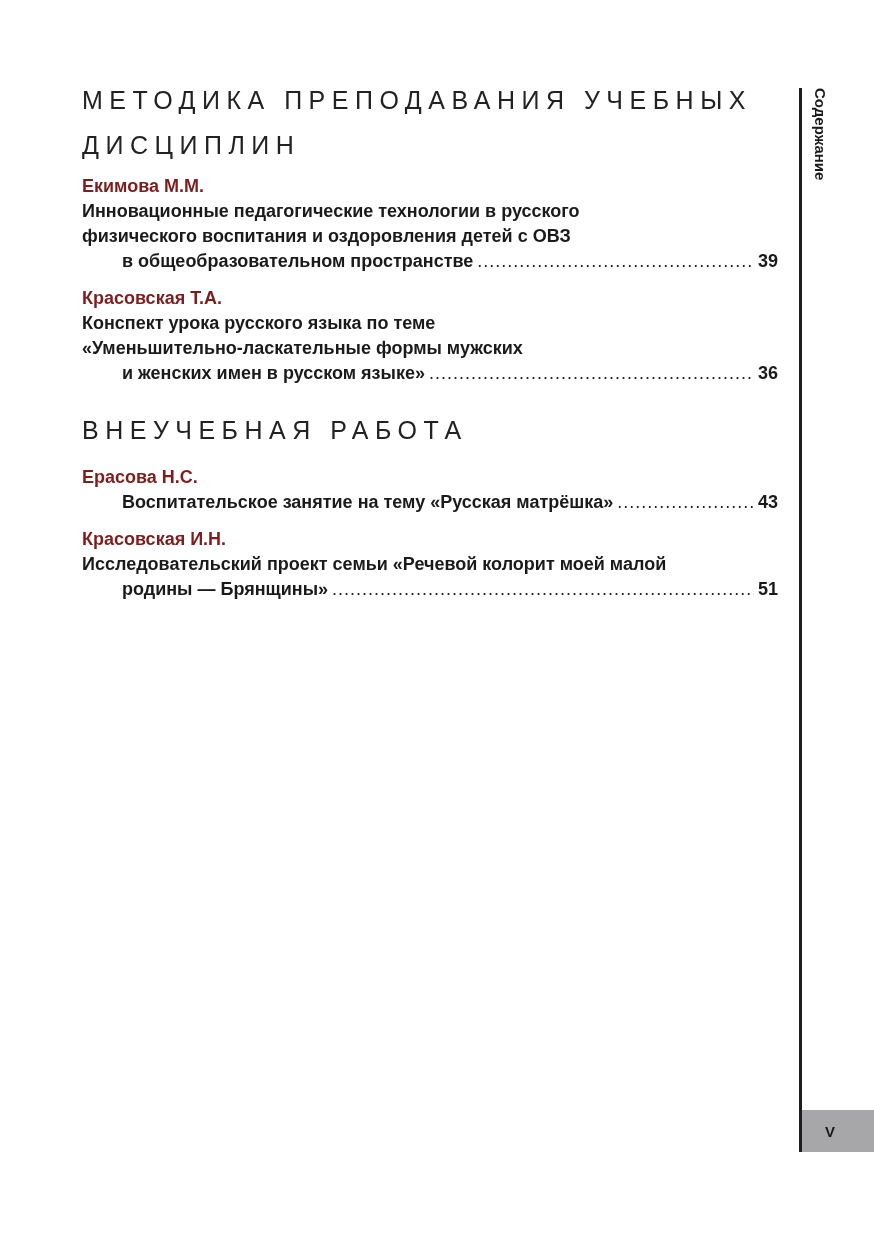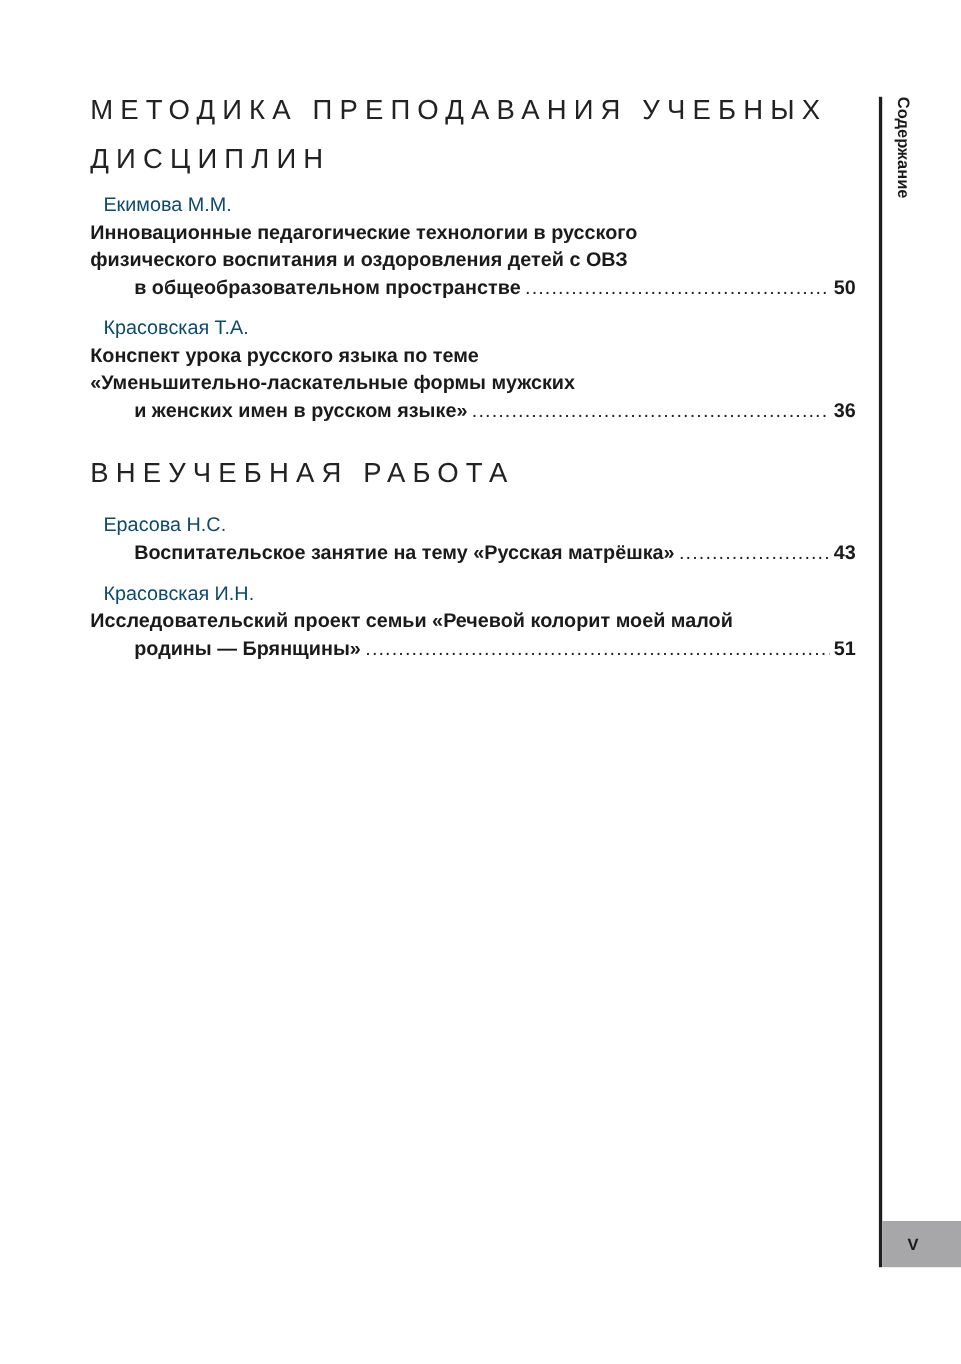--- a/index.html
+++ b/index.html
@@ -6,21 +6,21 @@
     body { width: 874px; height: 1240px; position: relative; overflow: hidden;
            font-family: "Liberation Sans", "DejaVu Sans", sans-serif; color: #1a1a1a; }
     .content { position: absolute; left: 82px; top: 84px; width: 696px; }
     .section-title { font-size: 25px; font-weight: 400; letter-spacing: 6.5px; line-height: 33px;
                      color: #222; margin: 0; text-transform: uppercase; }
     .section { margin-bottom: 22px; }
     .section.s2 { margin-top: 28px; }
     .section.s2 .section-title { margin-bottom: 18px; }
     .section.s1 .section-title { margin-bottom: 12px; }
     .entry { margin-bottom: 12px; }
-    .author { font-size: 18px; line-height: 25px; font-weight: 400; color: #0c4a6e; margin-left: 12px; }
+    .author { font-size: 18px; line-height: 25px; font-weight: 700; color: #7f1d1d; }
     .title-line { font-size: 18px; line-height: 25px; font-weight: 700; color: #1a1a1a; white-space: nowrap; }
     .last-line { display: flex; align-items: baseline; font-size: 18px; line-height: 25px; font-weight: 700; }
     .last-line .txt { white-space: nowrap; flex: 0 0 auto; margin-left: 40px; }
     .last-line .dots { flex: 1 1 auto; overflow: hidden; white-space: nowrap; margin: 0 4px;
                        font-weight: 400; letter-spacing: 1px; color: #222; }
     .last-line .dots::before { content: "........................................................................................................................................................................................................"; }
     .last-line .page { flex: 0 0 auto; }
     .vline { position: absolute; left: 799px; top: 88px; width: 3px; height: 1064px; background: #1e1e1e; }
     .side-label { position: absolute; left: 808px; top: 88px; width: 24px; height: 110px;
                   writing-mode: vertical-rl; font-size: 15px; font-weight: 700; color: #1a1a1a;
@@ -38,21 +38,21 @@
     <div class="section-title">МЕТОДИКА ПРЕПОДАВАНИЯ УЧЕБНЫХ</div>
     <div class="section-title">ДИСЦИПЛИН</div>
 
     <div class="entry">
       <div class="author">Екимова М.М.</div>
       <div class="title-line">Инновационные педагогические технологии в русского</div>
       <div class="title-line">физического воспитания и оздоровления детей с ОВЗ</div>
       <div class="last-line">
         <span class="txt">в общеобразовательном пространстве</span>
         <span class="dots"></span>
-        <span class="page">50</span>
+        <span class="page">39</span>
       </div>
     </div>
 
     <div class="entry">
       <div class="author">Красовская Т.А.</div>
       <div class="title-line">Конспект урока русского языка по теме</div>
       <div class="title-line">«Уменьшительно-ласкательные формы мужских</div>
       <div class="last-line">
         <span class="txt">и женских имен в русском языке»</span>
         <span class="dots"></span>

